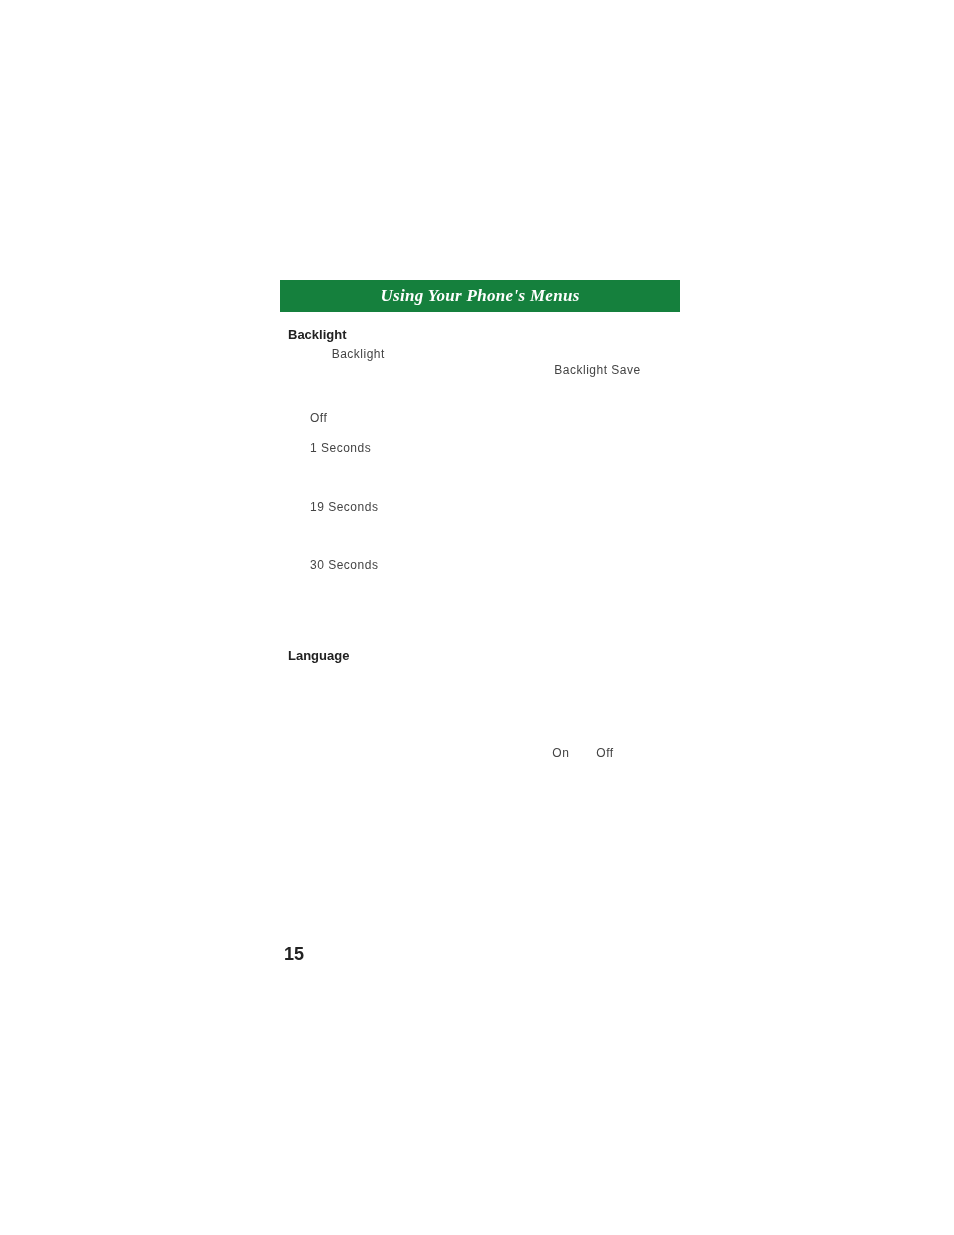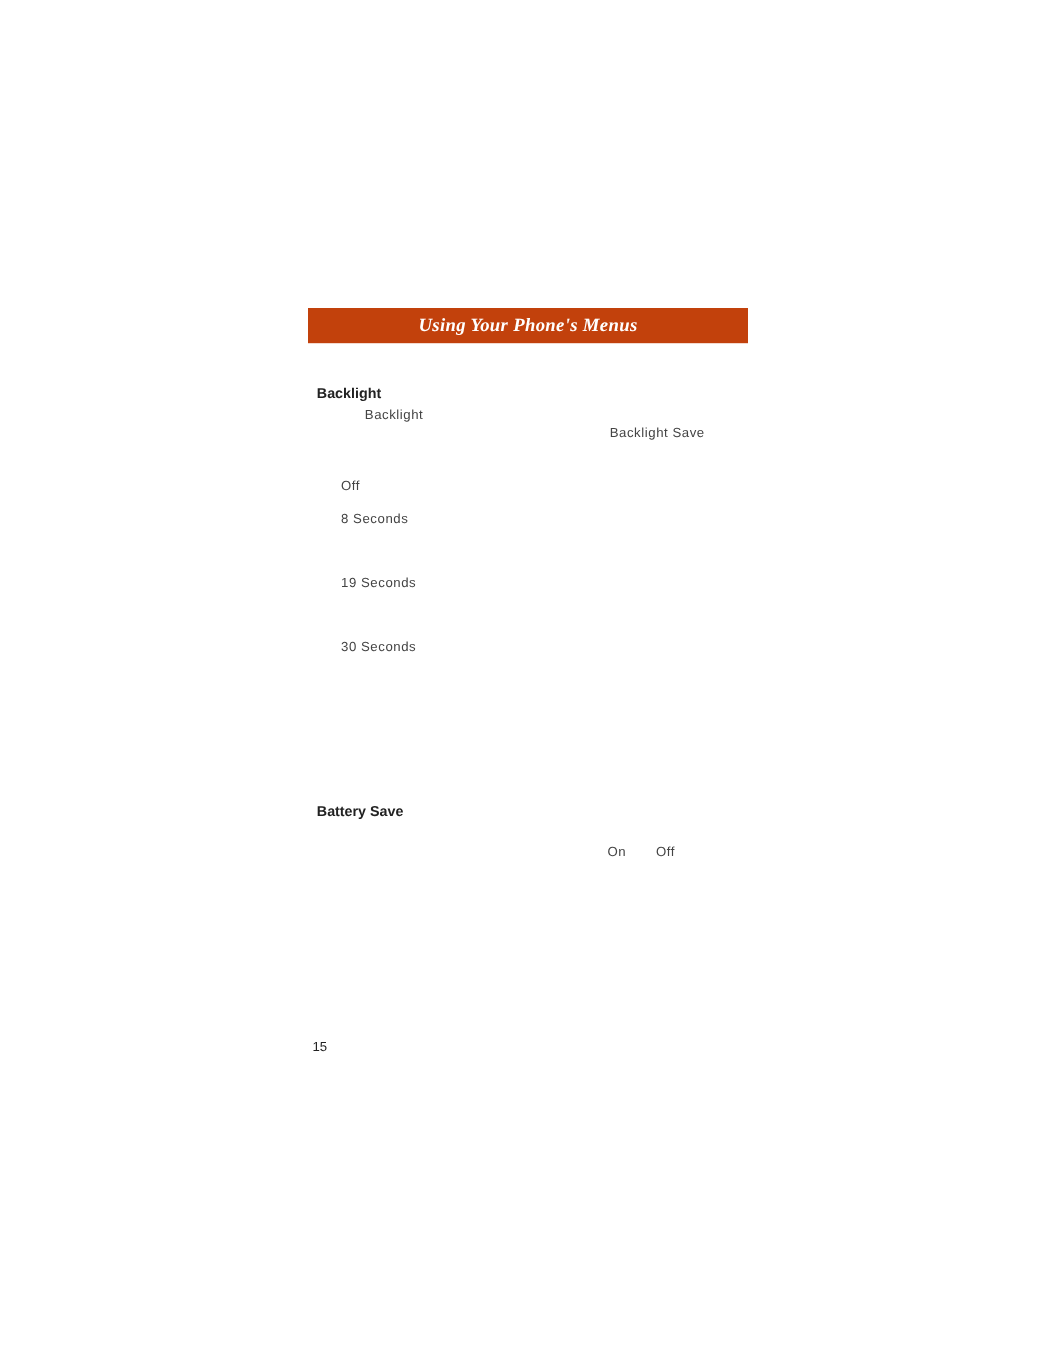--- a/index.html
+++ b/index.html
@@ -14,31 +14,31 @@
       font-family: Georgia, 'Times New Roman', serif;
       position: relative;
     }
     .page {
       position: absolute;
       left: 280px;
       top: 280px;
       width: 400px;
     }
     .title-bar {
-      background: #c2410c;
+      background: #15803d;
       color: #ffffff;
       font-style: italic;
       font-weight: bold;
       font-size: 17px;
       padding: 6px 10px;
       text-align: center;
       letter-spacing: 0.3px;
     }
     .content {
-      padding: 33px 8px 0 8px;
+      padding: 10px 8px 0 8px;
       font-size: 12px;
       line-height: 1.35;
       color: #222;
     }
     .section-heading {
       font-weight: bold;
       font-family: Arial, Helvetica, sans-serif;
       font-size: 13px;
       margin-top: 4px;
       margin-bottom: 2px;
@@ -82,22 +82,22 @@
       color: transparent;
     }
     .spacer-sm { height: 10px; }
     .spacer-md { height: 28px; }
     .spacer-lg { height: 36px; }
     .page-number {
       position: absolute;
       left: 284px;
       top: 944px;
       font-family: Arial, Helvetica, sans-serif;
-      font-weight: normal;
-      font-size: 12px;
+      font-weight: bold;
+      font-size: 18px;
       color: #222;
     }
     
     .tok {
       font-family: Verdana, sans-serif;
       letter-spacing: 0.5px;
       font-size: 12px;
       color: #444;
     }
   </style>
@@ -127,21 +127,21 @@
       <div class="list-item">
         <span class="bullet">•</span>
         <div class="list-text">
           <span class="option-label visible-mono">Off</span>
           <span class="option-desc"> turns the backlight off.</span>
         </div>
       </div>
       <div class="list-item">
         <span class="bullet">•</span>
         <div class="list-text">
-          <span class="option-label visible-mono">8 Seconds</span>
+          <span class="option-label visible-mono">1 Seconds</span>
           <span class="option-desc"> keeps the backlight on for five seconds after the last key press.</span>
           <div style="height:12px;"></div>
         </div>
       </div>
       <div class="list-item">
         <span class="bullet">•</span>
         <div class="list-text">
           <span class="option-label visible-mono">19 Seconds</span>
           <span class="option-desc"> keeps the backlight on for ten seconds after the last key press.</span>
           <div style="height:12px;"></div>
@@ -152,25 +152,25 @@
         <div class="list-text">
           <span class="option-label visible-mono">30 Seconds</span>
           <span class="option-desc"> keeps the backlight on for twenty seconds after the last key press.</span>
           <div style="height:12px;"></div>
         </div>
       </div>
     </div>
 
     <div class="spacer-md"></div>
 
+    <div class="section-heading">Language</div>
     <div class="indent-para hidden-body">Select the language used for display text.</div>
 
     <div class="spacer-lg"></div>
 
-    <div class="section-heading">Battery Save</div>
     <div class="indent-para" style="margin-top:6px;">
       <div style="height:14px;"></div>
       <span class="hidden-body">Set battery save to </span>
       <span style="display:inline-block; width:148px;"></span>
       <span class="tok">On</span>
       <span class="hidden-body"> or </span>
       <span style="display:inline-block; width:8px;"></span>
       <span class="tok">Off</span>
       <span class="hidden-body">.</span>
     </div>

